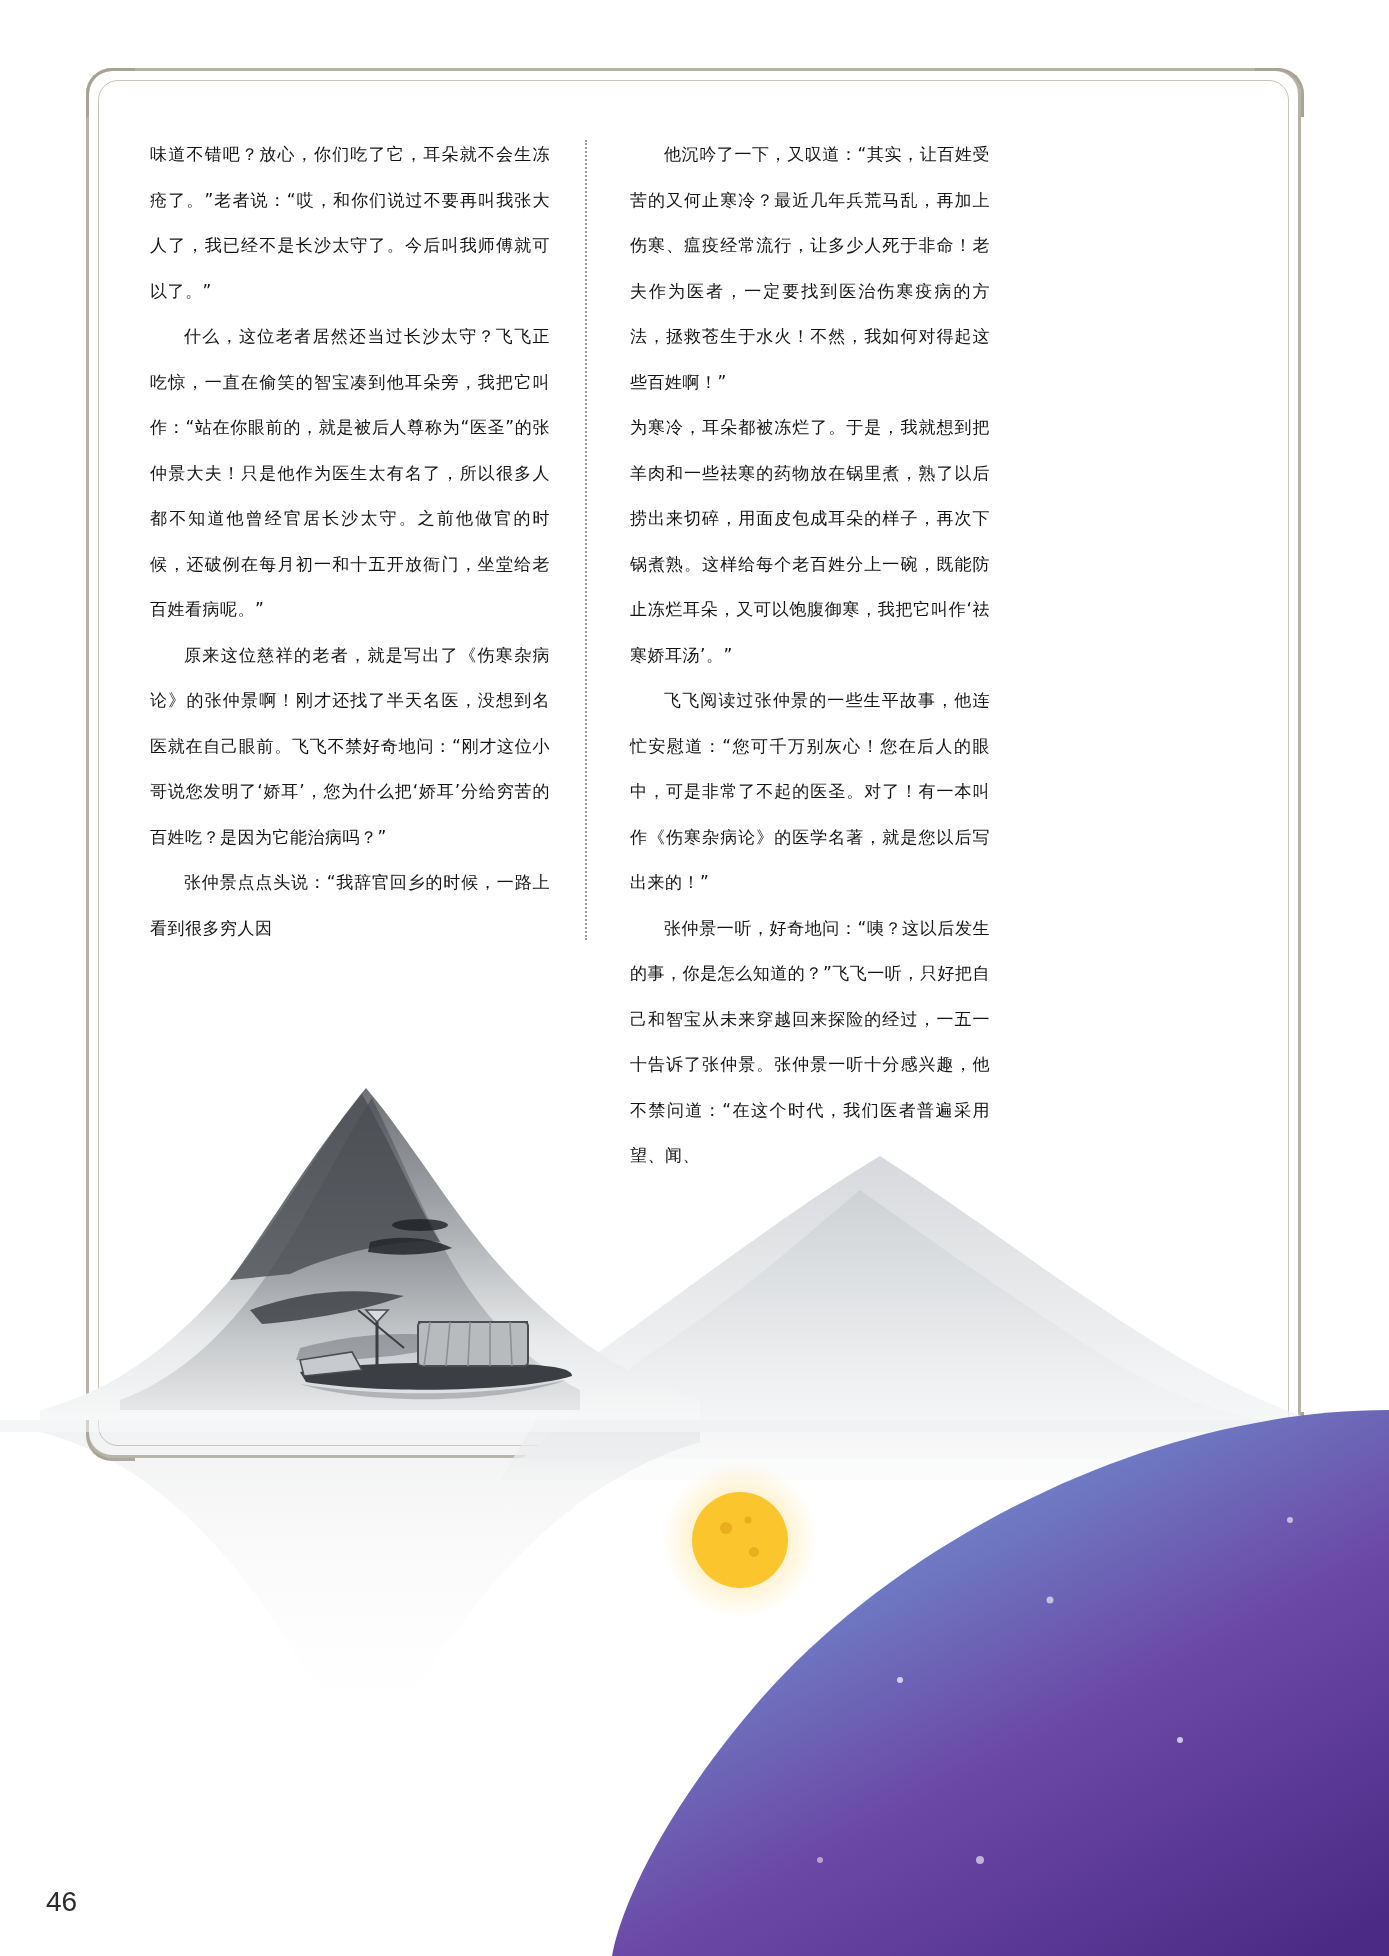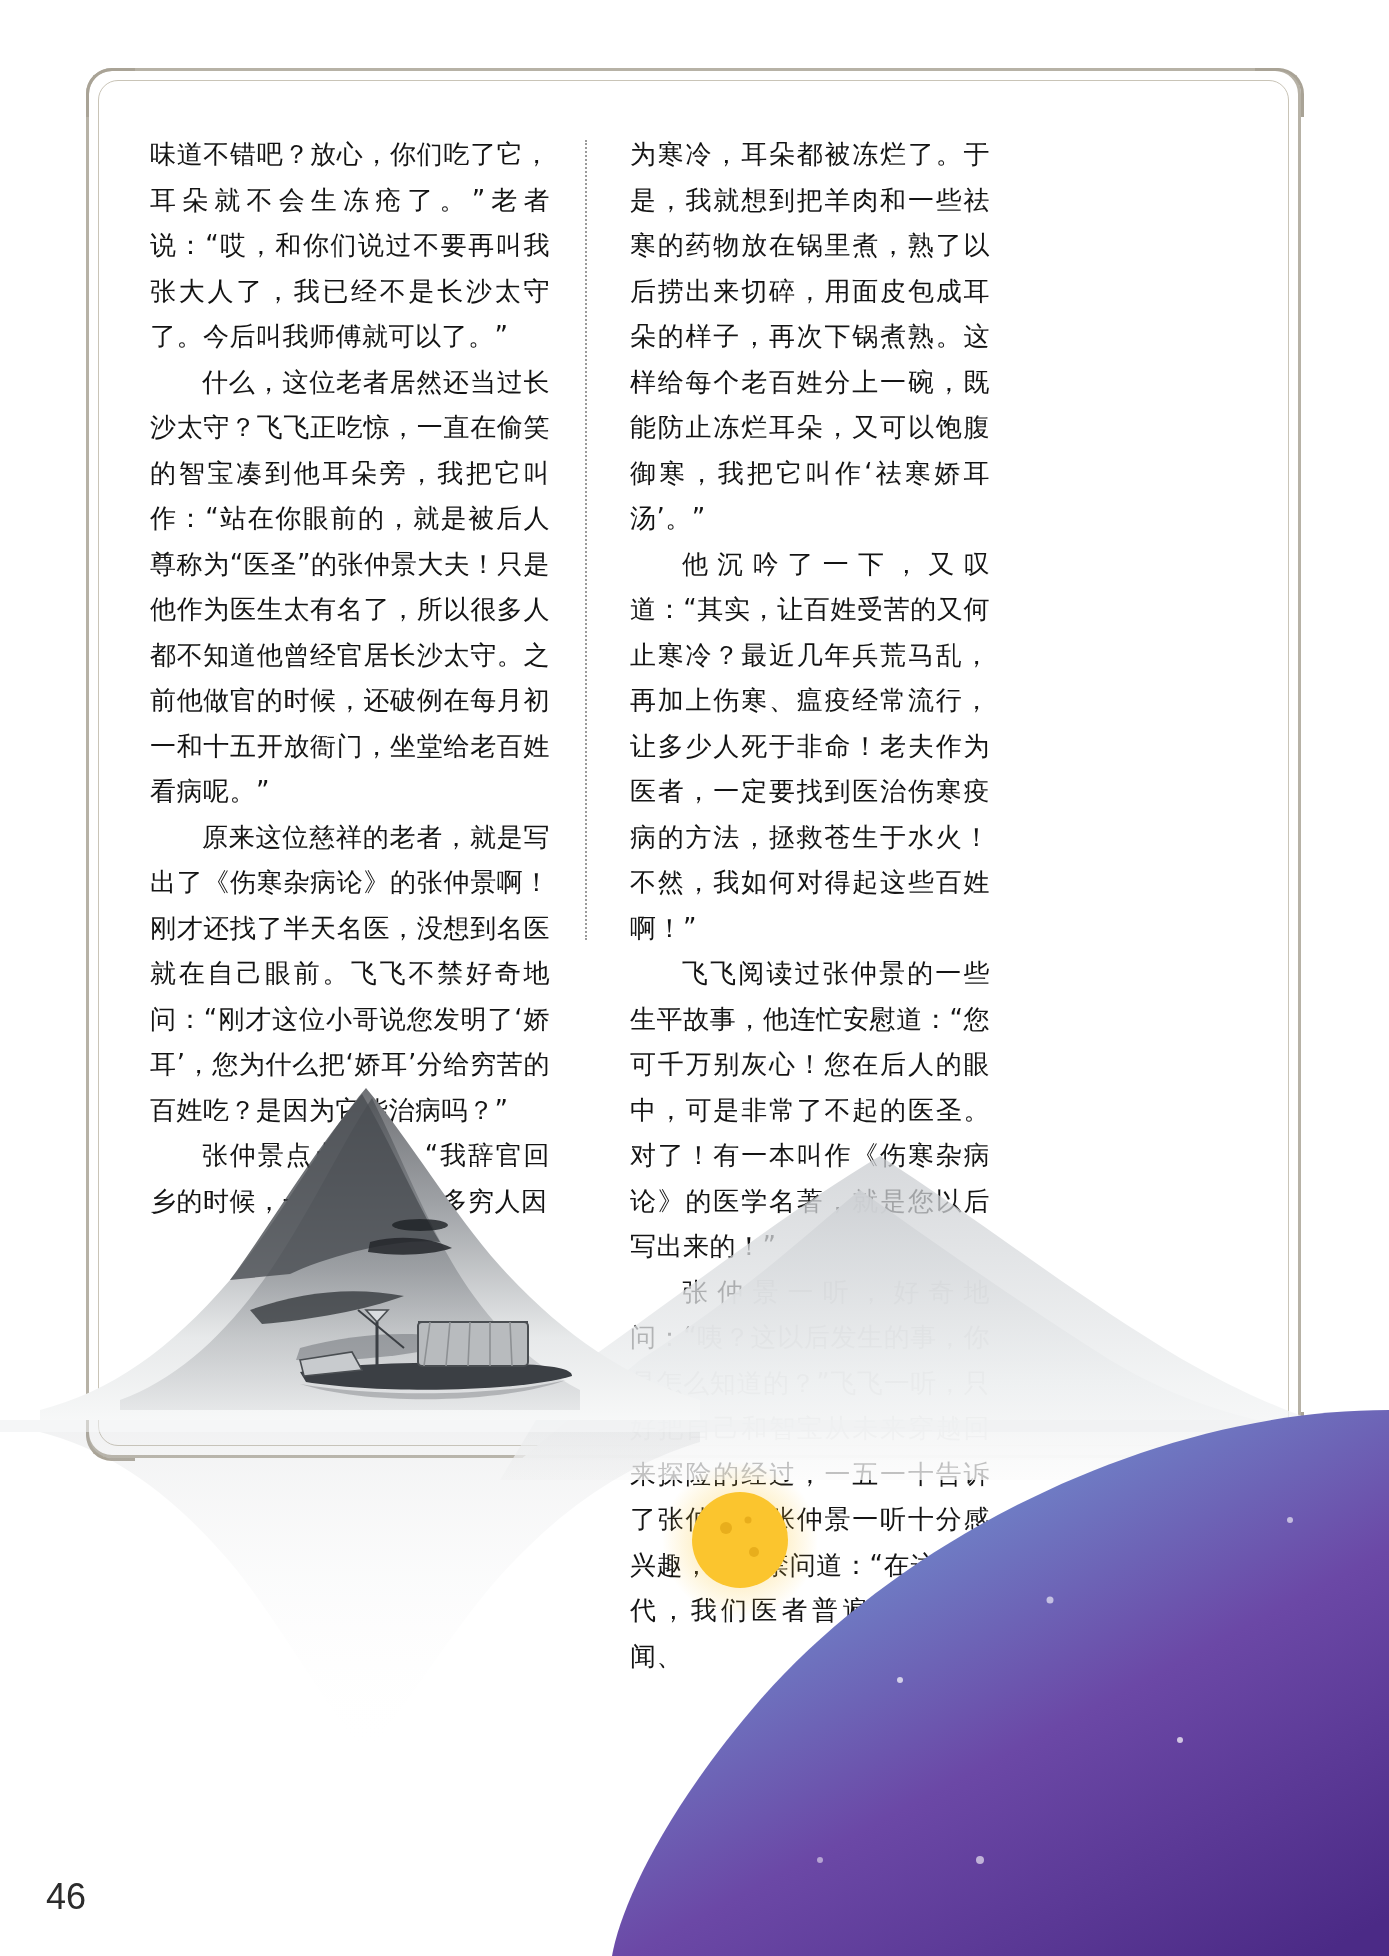--- a/index.html
+++ b/index.html
@@ -70,21 +70,21 @@
     position: absolute;
     left: 585px;
     top: 140px;
     width: 0;
     height: 800px;
     border-left: 2px dotted #9a9a9a;
   }
 
   p.para {
     margin: 0 0 0 0;
-    font-size: 26px;
+    font-size: 17px;
     line-height: 45.5px;
     letter-spacing: 0.5px;
     color: #141414;
     text-align: justify;
     text-justify: inter-ideograph;
     font-family: "DejaVu Sans", "Liberation Sans", sans-serif;
     font-weight: 500;
   }
   p.para.indent { text-indent: 2em; }
 
@@ -97,21 +97,21 @@
     height: 976px;
     overflow: hidden;
     pointer-events: none;
   }
 
   
   .page-number {
     position: absolute;
     left: 46px;
     bottom: 38px;
-    font-size: 36px;
+    font-size: 28px;
     color: #2c2c2c;
     font-family: "Liberation Sans", sans-serif;
   }
 </style>
 </head>
 <body>
 
 <div class="page-frame"></div>
 <div class="page-frame-inner"></div>
 <div class="corner tl"></div>
@@ -120,22 +120,22 @@
 <div class="corner br"></div>
 
 <div class="columns">
   <div class="column left">
     <p class="para">味道不错吧？放心，你们吃了它，耳朵就不会生冻疮了。”老者说：“哎，和你们说过不要再叫我张大人了，我已经不是长沙太守了。今后叫我师傅就可以了。”</p>
     <p class="para indent">什么，这位老者居然还当过长沙太守？飞飞正吃惊，一直在偷笑的智宝凑到他耳朵旁，我把它叫作：“站在你眼前的，就是被后人尊称为“医圣”的张仲景大夫！只是他作为医生太有名了，所以很多人都不知道他曾经官居长沙太守。之前他做官的时候，还破例在每月初一和十五开放衙门，坐堂给老百姓看病呢。”</p>
     <p class="para indent">原来这位慈祥的老者，就是写出了《伤寒杂病论》的张仲景啊！刚才还找了半天名医，没想到名医就在自己眼前。飞飞不禁好奇地问：“刚才这位小哥说您发明了‘娇耳’，您为什么把‘娇耳’分给穷苦的百姓吃？是因为它能治病吗？”</p>
     <p class="para indent">张仲景点点头说：“我辞官回乡的时候，一路上看到很多穷人因</p>
   </div>
   <div class="column right">
+    <p class="para indent">他沉吟了一下，又叹道：“其实，让百姓受苦的又何止寒冷？最近几年兵荒马乱，再加上伤寒、瘟疫经常流行，让多少人死于非命！老夫作为医者，一定要找到医治伤寒疫病的方法，拯救苍生于水火！不然，我如何对得起这些百姓啊！”</p>
     <p class="para">为寒冷，耳朵都被冻烂了。于是，我就想到把羊肉和一些祛寒的药物放在锅里煮，熟了以后捞出来切碎，用面皮包成耳朵的样子，再次下锅煮熟。这样给每个老百姓分上一碗，既能防止冻烂耳朵，又可以饱腹御寒，我把它叫作‘祛寒娇耳汤’。”</p>
-    <p class="para indent">他沉吟了一下，又叹道：“其实，让百姓受苦的又何止寒冷？最近几年兵荒马乱，再加上伤寒、瘟疫经常流行，让多少人死于非命！老夫作为医者，一定要找到医治伤寒疫病的方法，拯救苍生于水火！不然，我如何对得起这些百姓啊！”</p>
     <p class="para indent">飞飞阅读过张仲景的一些生平故事，他连忙安慰道：“您可千万别灰心！您在后人的眼中，可是非常了不起的医圣。对了！有一本叫作《伤寒杂病论》的医学名著，就是您以后写出来的！”</p>
     <p class="para indent">张仲景一听，好奇地问：“咦？这以后发生的事，你是怎么知道的？”飞飞一听，只好把自己和智宝从未来穿越回来探险的经过，一五一十告诉了张仲景。张仲景一听十分感兴趣，他不禁问道：“在这个时代，我们医者普遍采用望、闻、</p>
   </div>
 </div>
 <div class="col-divider"></div>
 
 <div class="illustration">
   <svg width="1389" height="976" viewBox="0 0 1389 976" xmlns="http://www.w3.org/2000/svg">
     <defs>
       <linearGradient id="mtnMain" x1="0" y1="0" x2="0" y2="1">

